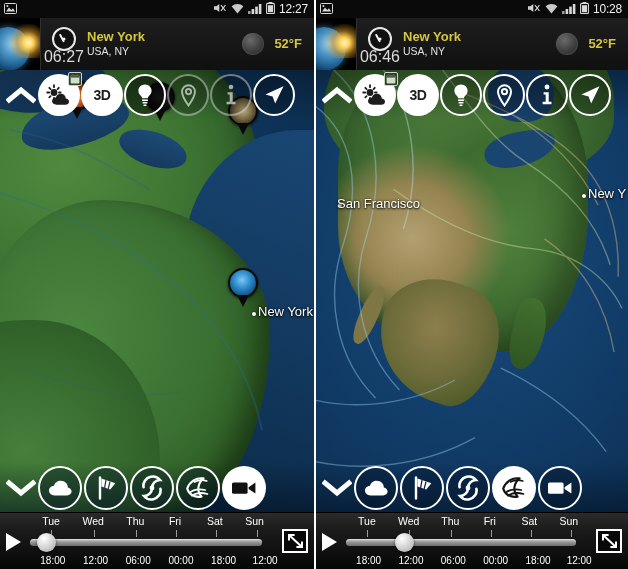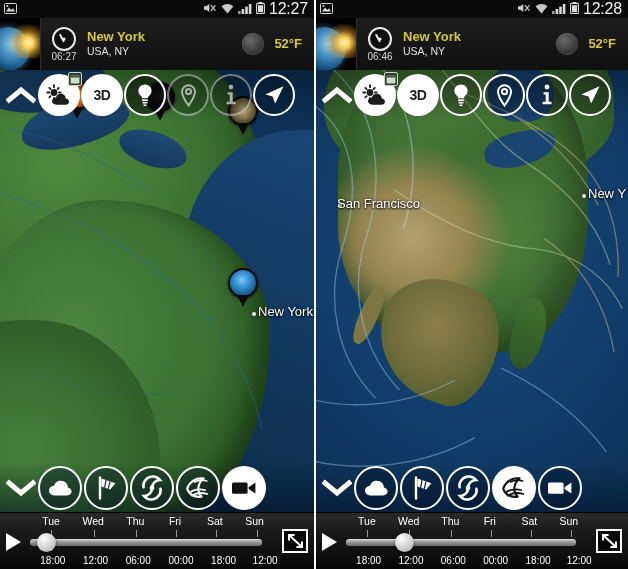--- a/index.html
+++ b/index.html
@@ -20,21 +20,21 @@
 
   
   .statusbar {
     position: absolute; top:0; left:0; right:0; height: 18px;
     background: #0a0a0a;
     display:flex; align-items:center; z-index: 60;
     padding: 0 4px;
   }
   .sb-left { display:flex; align-items:center; gap:3px; }
   .sb-right { margin-left:auto; display:flex; align-items:center; gap:4px; padding-right:2px;}
-  .sb-time { color:#f0f0f0; font-size:16px; letter-spacing:-0.2px; font-weight:400; }
+  .sb-time { color:#f0f0f0; font-size:12px; letter-spacing:-0.2px; font-weight:400; }
   .ic { display:block; }
 
   
   .header {
     position:absolute; top:18px; left:0; right:0; height: 52px;
     background: linear-gradient(#1b1b1b, #0d0d0d 55%, #151515);
     display:flex; align-items:center; z-index: 50;
     border-bottom: 1px solid #000;
   }
   .earth-thumb {
@@ -68,21 +68,21 @@
   }
   .clock-face:before{
     content:""; position:absolute; left:50%; top:4px; width:2px; height:9px;
     background:#f2f2f2; transform-origin: 50% 100%; transform:translateX(-50%) rotate(-28deg);
     border-radius:1px;
   }
   .clock-face:after{
     content:""; position:absolute; left:50%; top:50%; width:3px;height:3px;
     background:#f2f2f2; border-radius:50%; transform:translate(-50%,-50%);
   }
-  .clock-time { color:#dadada; font-size:10px; line-height:10px; }
+  .clock-time { color:#dadada; font-size:16px; line-height:10px; }
   .city-block { display:flex; flex-direction:column; justify-content:center; gap:1px; }
   .city-name { color:#d6c63f; font-size:13px; font-weight:bold; line-height:14px; }
   .city-sub { color:#e2e2e2; font-size:10.5px; line-height:12px; }
   .hdr-right { margin-left:auto; display:flex; align-items:center; gap:10px; padding-right:12px; }
   .wx-orb {
     width:22px;height:22px;border-radius:50%;
     background: radial-gradient(circle at 38% 32%, #6a6a6a, #3a3a3a 60%, #262626);
     box-shadow: inset 0 0 2px rgba(255,255,255,.25);
   }
   .temp { color:#d6c63f; font-size:13px; font-weight:bold; }
@@ -600,21 +600,21 @@
               <rect x="10.8" y="1" width="2.6" height="10" fill="#d9d9d9"></rect>
             </svg>
         </span>
         <span class="ic">
           <svg width="9" height="12" viewBox="0 0 9 12">
               <rect x="2.8" y="0" width="3.4" height="1.4" fill="#d9d9d9"></rect>
               <rect x="0.6" y="1.4" width="7.8" height="10.2" rx="1" fill="none" stroke="#d9d9d9" stroke-width="1.1"></rect>
               <rect x="2" y="3.2" width="5" height="7" fill="#d9d9d9"></rect>
             </svg>
         </span>
-        <span class="sb-time">12:28</span>
+        <span class="sb-time">10:28</span>
       </div>
     </div>
 
     <div class="header">
       <div class="earth-thumb">
         <div class="globe"></div>
           <div class="sunburst"></div>
       </div>
       <div class="hdr-card">
         <div class="clock">

